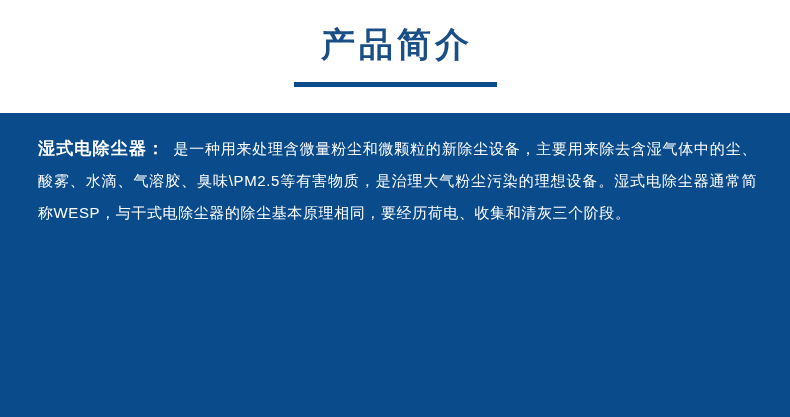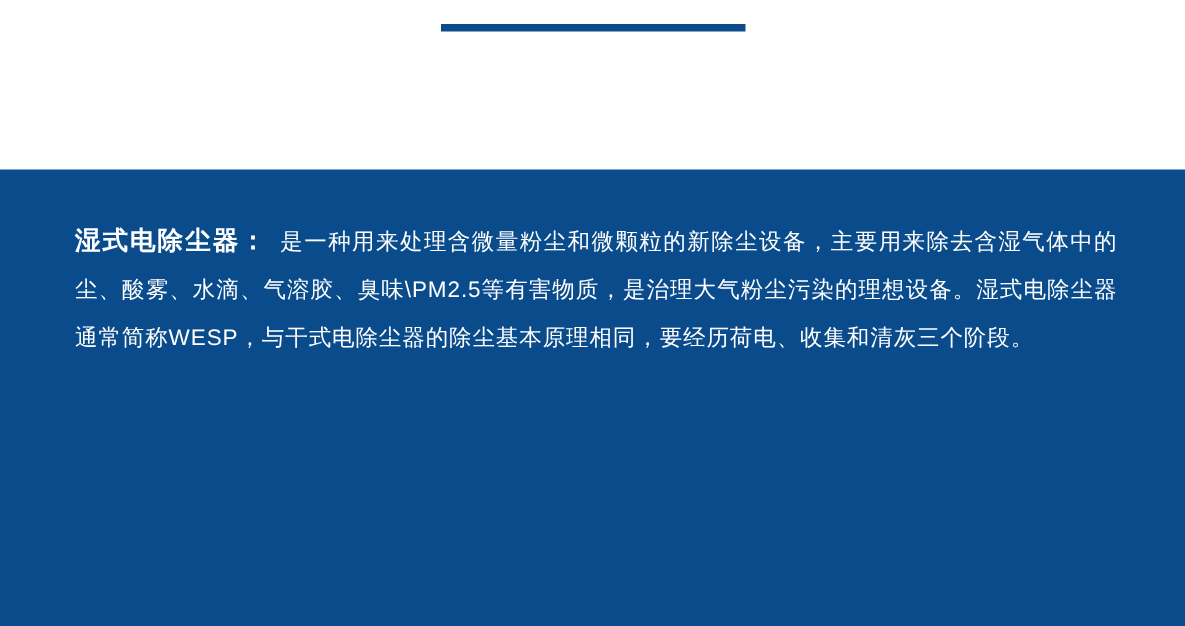--- a/index.html
+++ b/index.html
@@ -63,21 +63,21 @@
     padding: 20px 33px 0 38px;
   }
 
   .para {
     color: #ffffff;
     font-size: 15px;
     line-height: 32px;
     text-align: justify;
     text-justify: inter-ideograph;
     letter-spacing: 0.6px;
-    margin: 12px;
+    margin: 0;
     font-family: "Liberation Sans", "DejaVu Sans", sans-serif;
   }
   .para + .para {
     margin-top: 10px;
   }
   .para-lead {
     font-weight: bold;
     font-size: 17px;
     letter-spacing: 1px;
   }
@@ -85,20 +85,21 @@
     display: inline-block;
     width: 8px;
   }
 </style>
 </head>
 <body>
 
 <div class="page">
 
   <div class="header">
+    <div class="header-title">产品简介</div>
     <div class="header-rule"></div>
   </div>
 
   <div class="body-panel">
 
     <p class="para">
       <span class="para-lead">湿式电除尘器：</span><span class="para-lead-gap"></span><span>是一种用来处理含微量粉尘和微颗粒的新除尘设备，主要用来除去含湿气体中的尘、酸雾、水滴、气溶胶、臭味\PM2.5等有害物质，是治理大气粉尘污染的理想设备。湿式电除尘器通常简称WESP，与干式电除尘器的除尘基本原理相同，要经历荷电、收集和清灰三个阶段。</span>
     </p>
 
 

